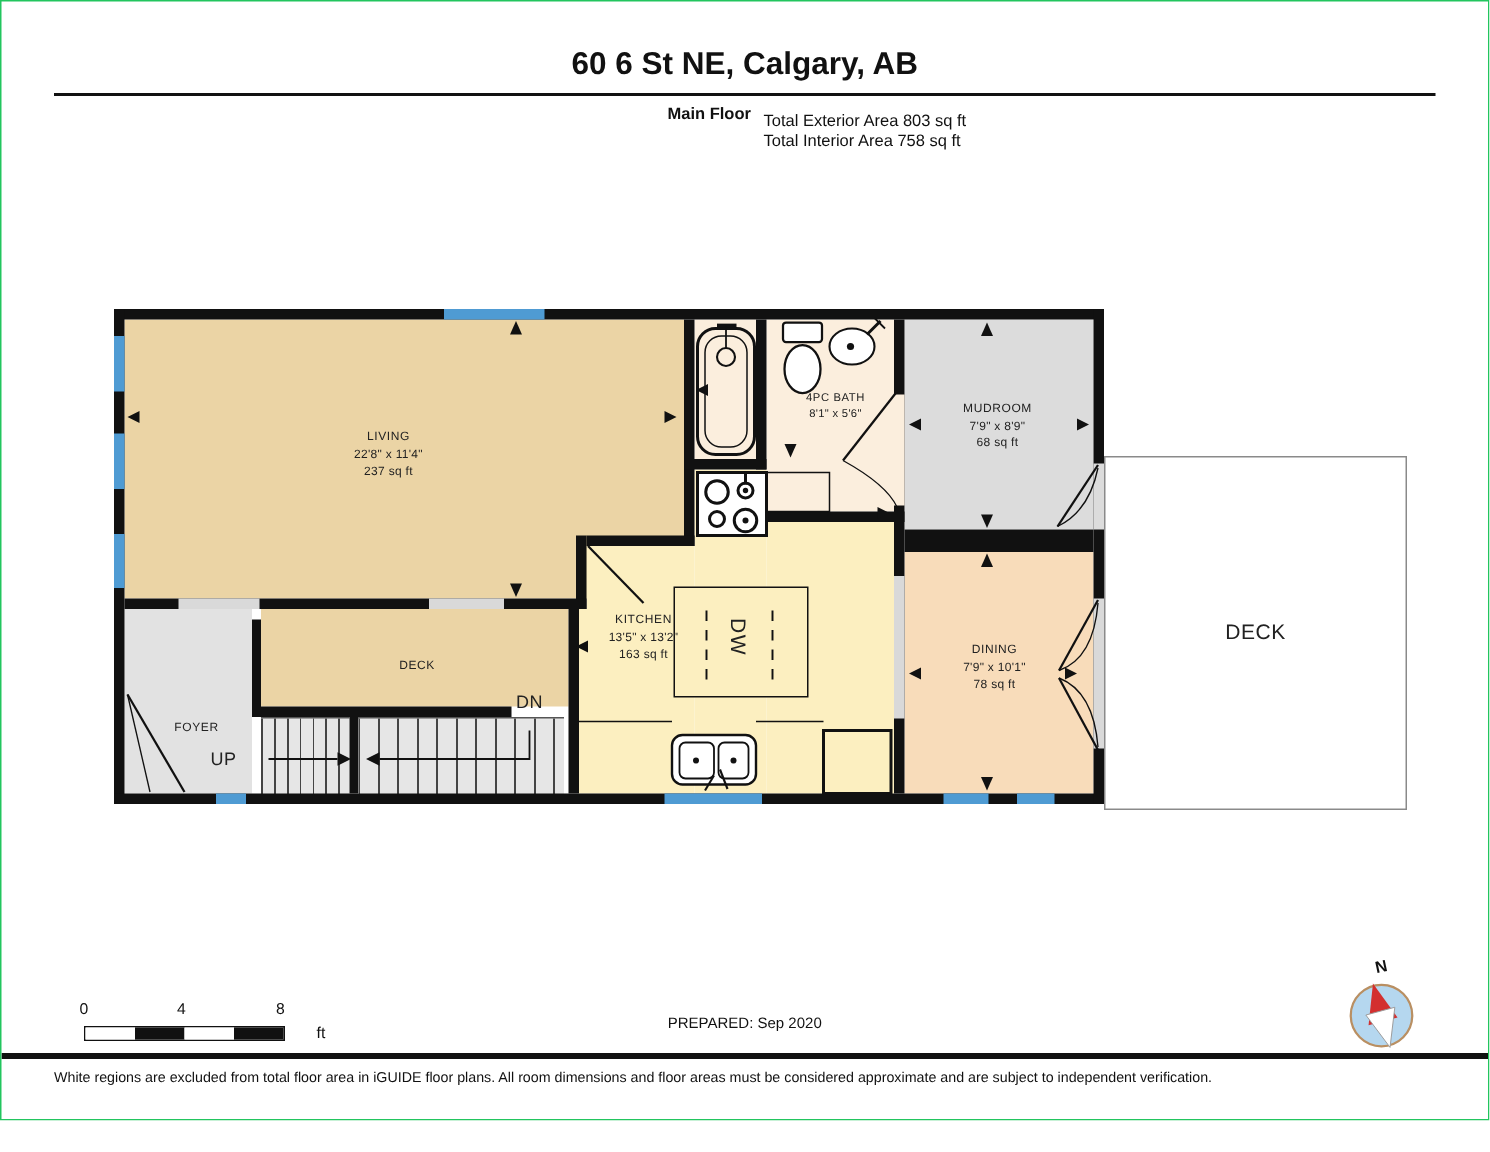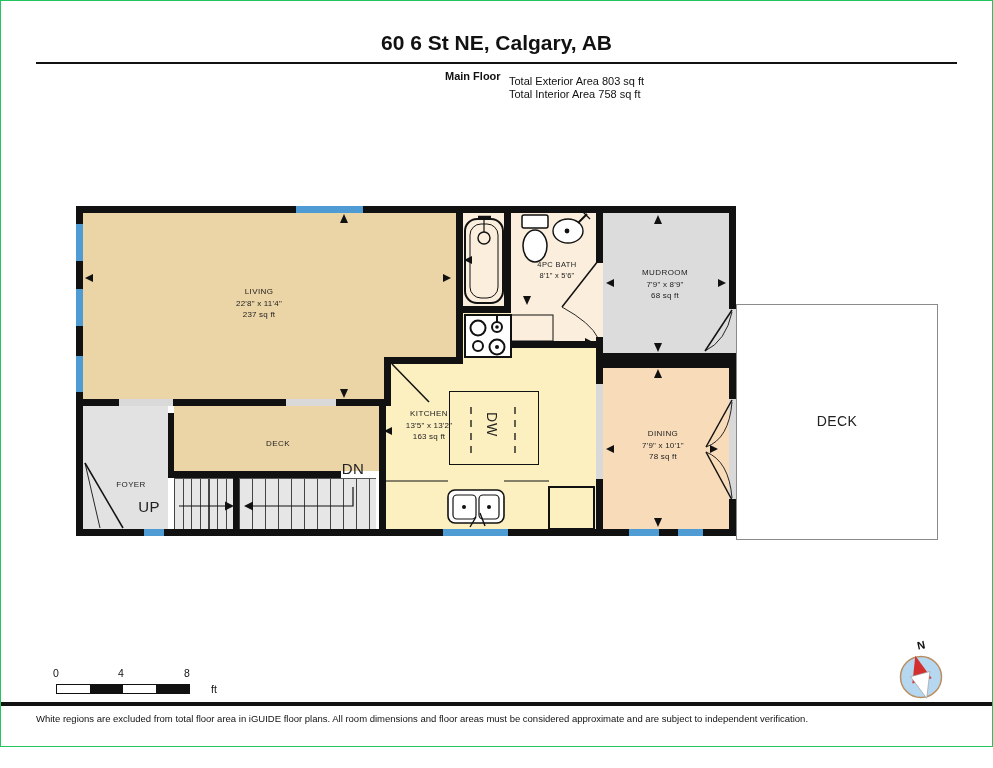--- a/index.html
+++ b/index.html
@@ -16,21 +16,21 @@
   .wall{position:absolute;background:#111;z-index:3;}
   .win{position:absolute;background:#4f9bd3;z-index:4;}
   .open{position:absolute;z-index:4;}
   .stair{position:absolute;z-index:2;background:#e6e6e6;border-top:1px solid #555;}
   svg.layer{position:absolute;left:0;top:0;z-index:5;}
   .rlabel{position:absolute;transform:translate(-50%,-50%);text-align:center;font-size:8px;line-height:1.45;
           color:#222;letter-spacing:.2px;white-space:nowrap;z-index:6;}
   .rlabel .rn{letter-spacing:.4px;}
   .small{font-size:7.5px;}
   .deck-lbl{font-size:14px;letter-spacing:.6px;}
-  .updn{position:absolute;transform:translate(-50%,-50%);font-size:15px;color:#222;z-index:6;letter-spacing:.3px;}
+  .updn{position:absolute;transform:translate(-50%,-50%);font-size:12px;color:#222;z-index:6;letter-spacing:.3px;}
   .deck{position:absolute;left:735px;top:303px;width:200px;height:234px;border:1.5px solid #8a8a8a;background:#fff;z-index:0;}
   
   .sb-num{position:absolute;font-size:10.5px;color:#111;z-index:6;}
   .sb-bar{position:absolute;left:55px;top:683px;width:132px;height:8px;border:1px solid #111;display:flex;z-index:6;}
   .sb-bar div{height:100%;}
   .prepared{position:absolute;left:0;top:676px;width:100%;text-align:center;font-size:10px;color:#111;z-index:6;}
   .north{position:absolute;left:916px;top:638px;font-size:11px;font-weight:600;color:#111;transform:rotate(-12deg);z-index:7;}
   
   .footrule{position:absolute;left:0;right:0;top:701px;height:4px;background:#111;z-index:6;}
   .disclaimer{position:absolute;left:35px;top:712px;font-size:9.5px;color:#111;z-index:6;}
@@ -238,18 +238,19 @@
   <span class="sb-num" style="left:117px;top:666px">4</span>
   <span class="sb-num" style="left:183px;top:666px">8</span>
   <div class="sb-bar">
     <div style="width:33px;background:#fff"></div>
     <div style="width:33px;background:#111"></div>
     <div style="width:33px;background:#fff"></div>
     <div style="width:33px;background:#111"></div>
   </div>
   <span class="sb-num" style="left:210px;top:682px">ft</span>
 
+  <div class="prepared">PREPARED: Sep 2020</div>
   <div class="north">N</div>
 
   <div class="footrule"></div>
   <div class="disclaimer">White regions are excluded from total floor area in iGUIDE floor plans. All room dimensions and floor areas must be considered approximate and are subject to independent verification.</div>
 
 </div>
 
 </body></html>

